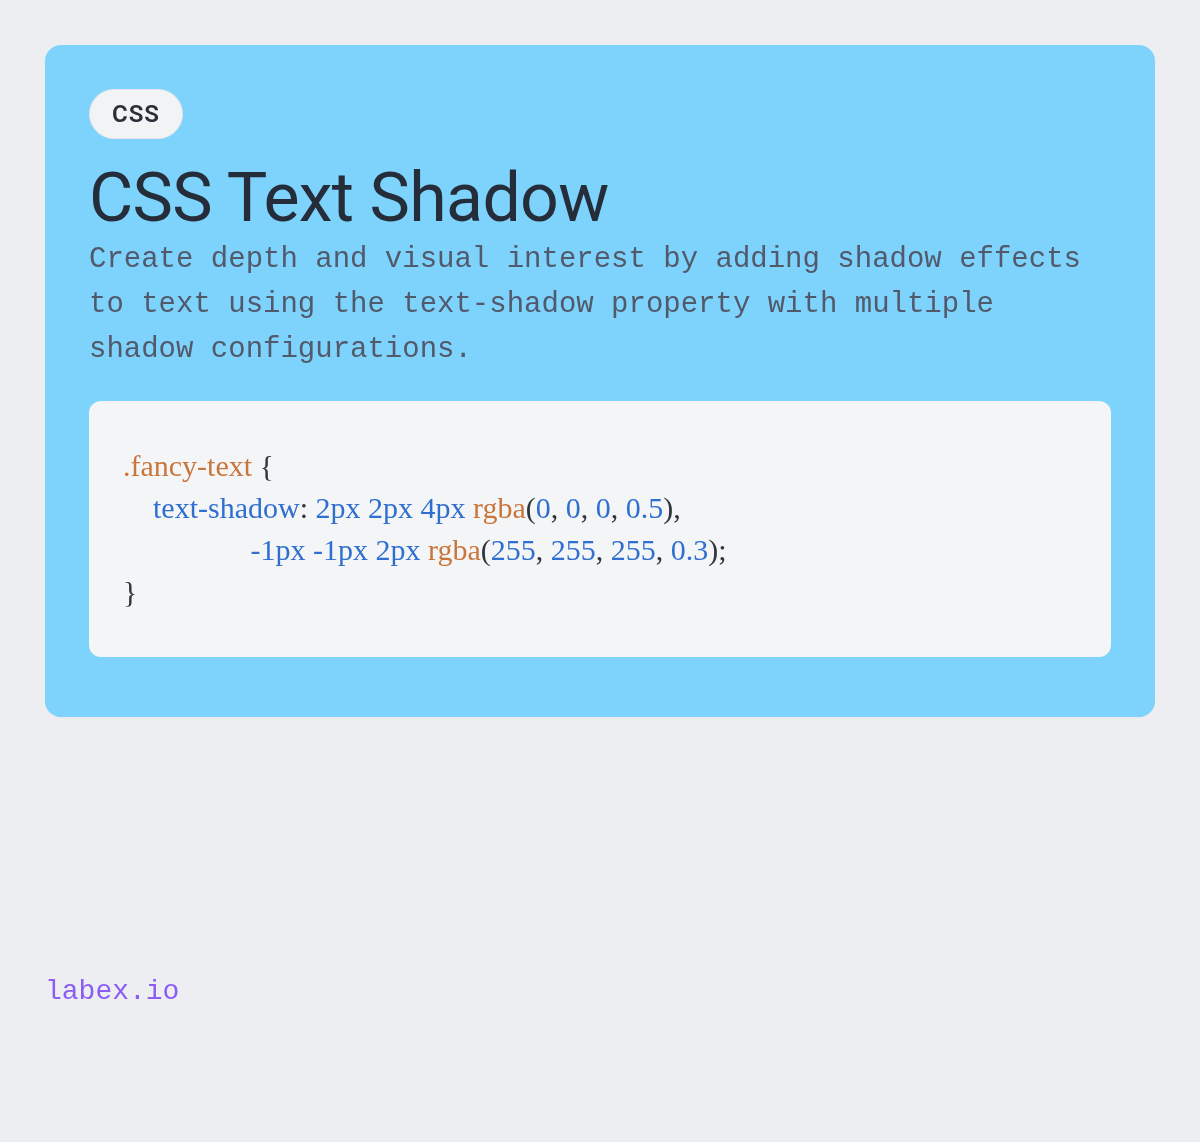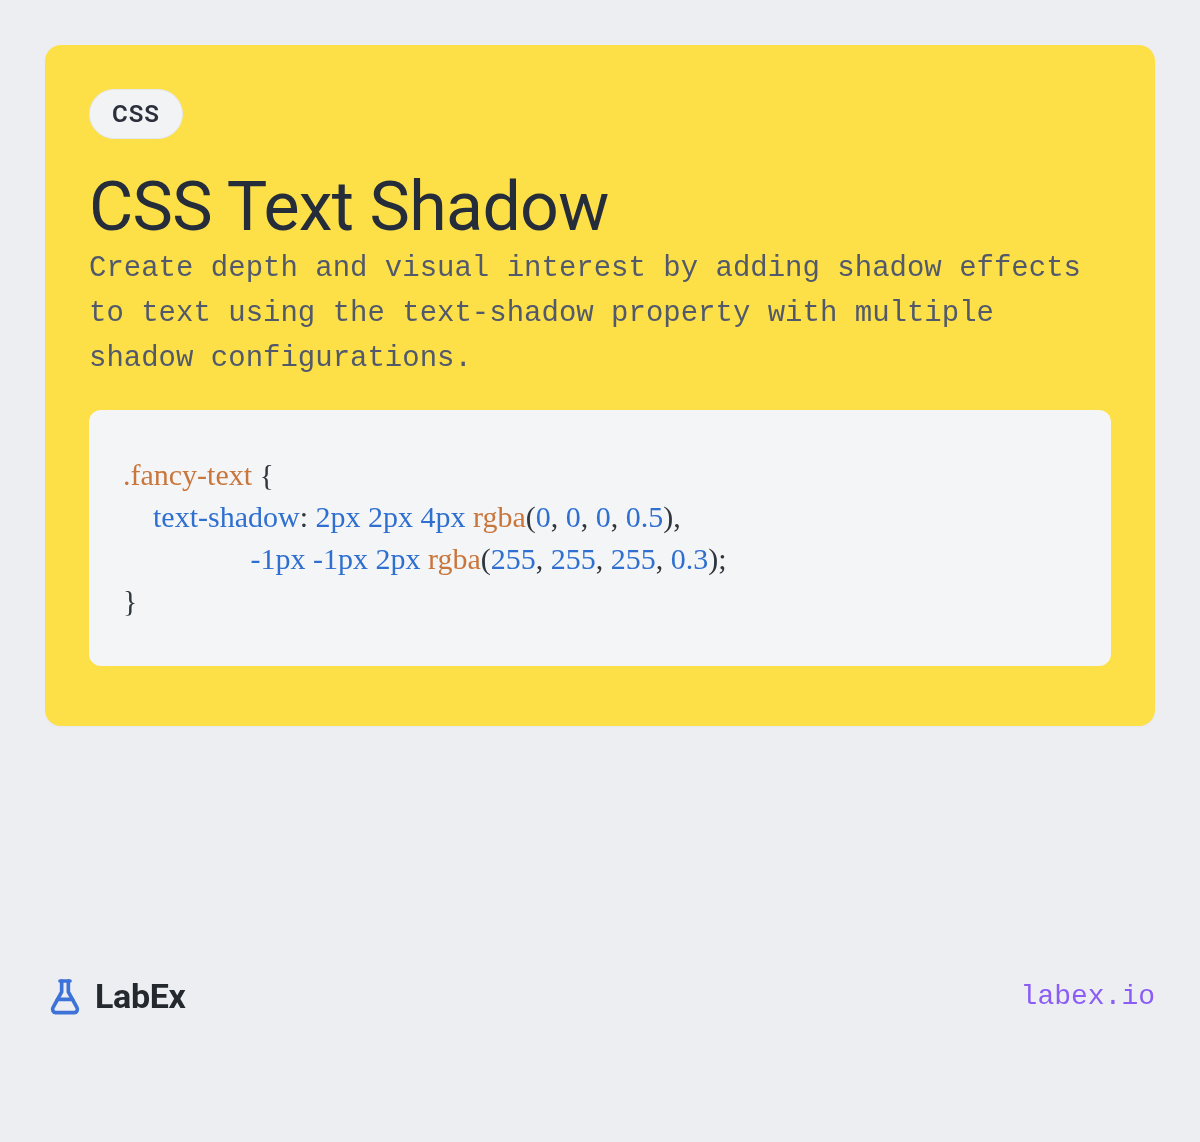--- a/index.html
+++ b/index.html
@@ -6,38 +6,38 @@
   html, body { width: 1200px; height: 1142px; }
   body {
     background: #eceef1;
     font-family: -apple-system, BlinkMacSystemFont, "Segoe UI", Roboto, "Helvetica Neue", Arial, sans-serif;
     color: #1f2937;
     position: relative;
   }
   .card {
     position: absolute;
     left: 45px; right: 45px; top: 45px;
-    background: #fde047;
+    background: #7dd3fc;
     border-radius: 16px;
     padding: 44px 44px 60px 44px;
     box-shadow: 0 1px 2px rgba(0,0,0,0.03);
   }
   .tag {
     display: inline-block;
     background: #f2f3f5;
     border: 1px solid #e5e7eb;
     border-radius: 999px;
     padding: 10px 22px;
     font-size: 24px;
     font-weight: 600;
     letter-spacing: 0.04em;
     color: #2a2f3a;
   }
   .title {
-    margin-top: 28px;
+    margin-top: 19px;
     font-size: 68px;
     font-weight: 400;
     color: #262d3a;
     letter-spacing: -0.01em;
   }
   .desc {
     font-family: ui-monospace, SFMono-Regular, "SF Mono", Menlo, Consolas, "Liberation Mono", monospace;
     font-size: 29px;
     line-height: 1.55;
     color: #52596b;
@@ -106,22 +106,14 @@
 
 
   <pre class="code-block"><span class="tok-sel">.fancy-text</span><span class="tok-punct"> {</span>
 <span>    </span><span class="tok-prop">text-shadow</span><span class="tok-punct">: </span><span class="tok-val">2px</span><span> </span><span class="tok-val">2px</span><span> </span><span class="tok-val">4px</span><span> </span><span class="tok-func">rgba</span><span class="tok-punct">(</span><span class="tok-num">0</span><span class="tok-punct">, </span><span class="tok-num">0</span><span class="tok-punct">, </span><span class="tok-num">0</span><span class="tok-punct">, </span><span class="tok-num">0.5</span><span class="tok-punct">)</span><span class="tok-punct">,</span>
 <span>                 </span><span class="tok-val">-1px</span><span> </span><span class="tok-val">-1px</span><span> </span><span class="tok-val">2px</span><span> </span><span class="tok-func">rgba</span><span class="tok-punct">(</span><span class="tok-num">255</span><span class="tok-punct">, </span><span class="tok-num">255</span><span class="tok-punct">, </span><span class="tok-num">255</span><span class="tok-punct">, </span><span class="tok-num">0.3</span><span class="tok-punct">)</span><span class="tok-punct">;</span>
 <span class="tok-punct">}</span></pre>
 
 </div>
 
 <div class="footer">
-  <div class="brand">
-    <svg class="flask-icon" viewBox="0 0 24 24" fill="none" stroke="#3d72d8" stroke-width="2.2" stroke-linecap="round" stroke-linejoin="round">
-      <path d="M9 3h6"></path>
-      <path d="M10 3v6.5L4.8 19a2 2 0 0 0 1.75 3h10.9a2 2 0 0 0 1.75-3L14 9.5V3"></path>
-      <path d="M7.5 14h9"></path>
-    </svg>
-    <span class="brand-name">LabEx</span>
-  </div>
   <span class="site">labex.io</span>
 </div>
 
 </body></html>

